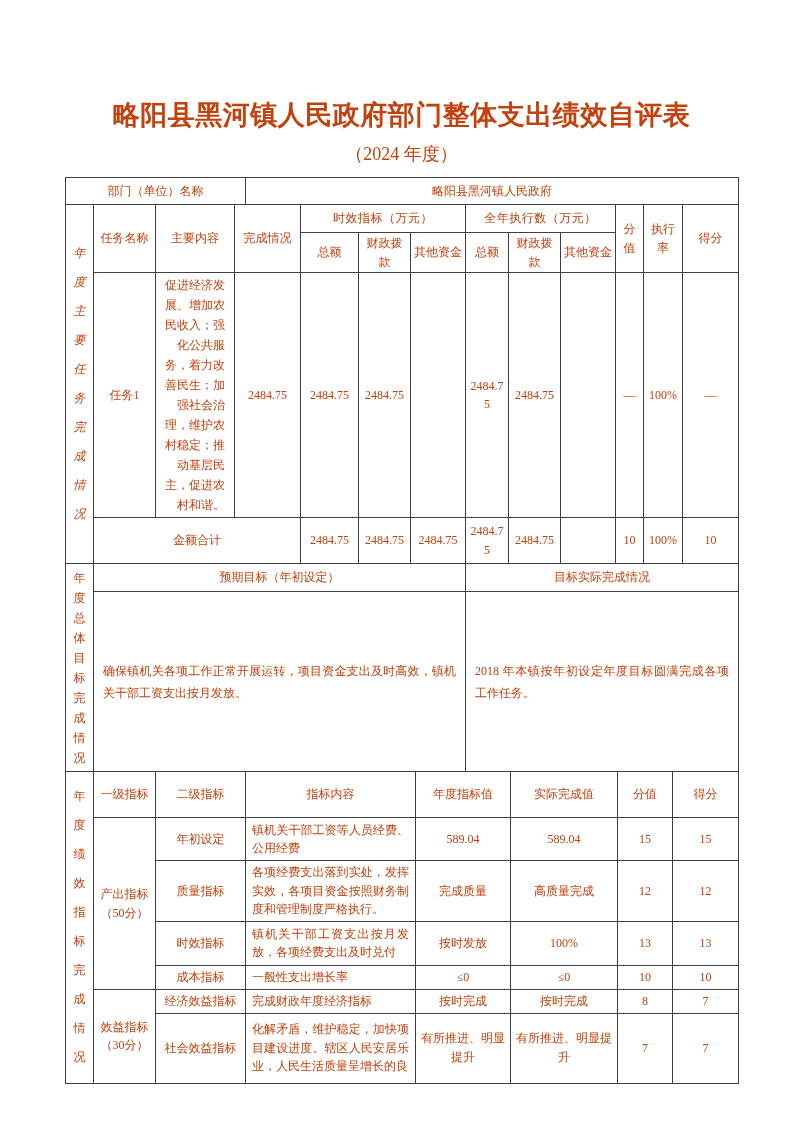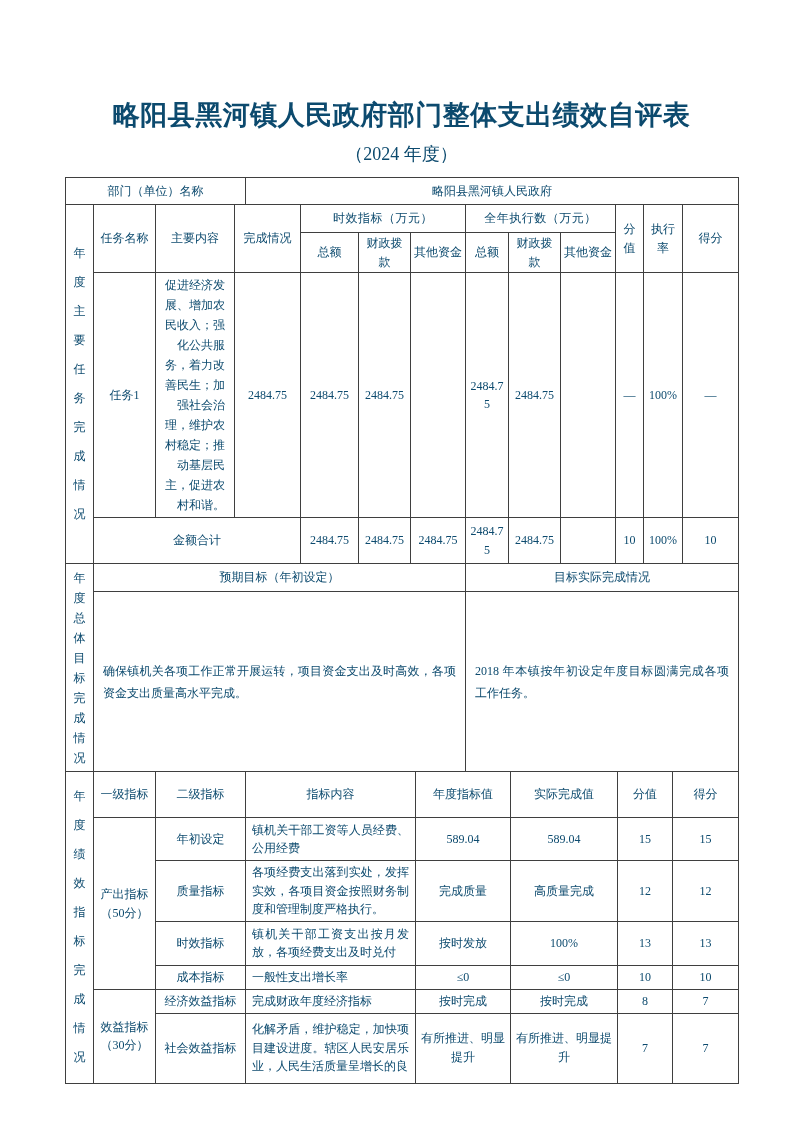--- a/index.html
+++ b/index.html
@@ -1,36 +1,36 @@
 <!DOCTYPE html>
 <html><head>
 <meta charset="utf-8">
 <style>
   html,body { margin:0; padding:0; background:#ffffff; }
   .page {
     width:793px; height:1122px; background:#fff; box-sizing:border-box;
     padding:97px 55px 0 65px; position:relative;
-    font-family:"Liberation Serif","DejaVu Serif",serif; color:#0c4a6e;
+    font-family:"Liberation Serif","DejaVu Serif",serif; color:#c2410c;
   }
   .doc-title {
     font-family:"Liberation Sans","DejaVu Sans",sans-serif;
     font-weight:bold; font-size:27px; text-align:center; margin:0 0 9px 0;
     letter-spacing:0.5px;
   }
   .doc-subtitle { text-align:center; font-size:18px; margin:0 0 11px 0; }
   table { border-collapse:collapse; table-layout:fixed; width:673px; }
   table + table { margin-top:-1px; }
   td {
     border:1px solid #3f3f3f; font-size:12px; text-align:center;
     vertical-align:middle; padding:1px 2px; word-break:break-all;
     line-height:1.55; overflow:hidden;
   }
   .side { padding:0; }
   .vtext { width:13px; margin:0 auto; word-break:break-all; text-align:center; }
-  .vt1 { line-height:29px; }
+  .vt1 { line-height:29px;font-style:italic; }
   .vt2 { line-height:20px; }
   .vt3 { line-height:29px; }
   .just { text-align:justify; padding:2px 6px; }
   .taskcontent { text-align:right; padding:2px 9px; line-height:20px; }
   .goaltext { text-align:justify; vertical-align:middle; padding:4px 9px; line-height:22px; }
   .grouphead { letter-spacing:0.5px; }
 </style>
 </head>
 <body>
 
@@ -127,21 +127,21 @@
       </colgroup>
     <tbody>
         <tr style="height:28px">
       <td rowspan="2" class="side">
         <div class="vtext vt2">年度总体目标完成情况</div>
       </td>
       <td>预期目标（年初设定）</td>
       <td>目标实际完成情况</td>
     </tr>
     <tr style="height:180px">
-      <td class="goaltext">确保镇机关各项工作正常开展运转，项目资金支出及时高效，各项资金支出质量高水平完成。</td>
+      <td class="goaltext">确保镇机关各项工作正常开展运转，项目资金支出及时高效，镇机关干部工资支出按月发放。</td>
       <td class="goaltext">2018 年本镇按年初设定年度目标圆满完成各项工作任务。</td>
     </tr>
   </tbody>
     </table>
 
   <table>
     <colgroup>
       <col style="width:28px">
         <col style="width:62px">
         <col style="width:90px">

